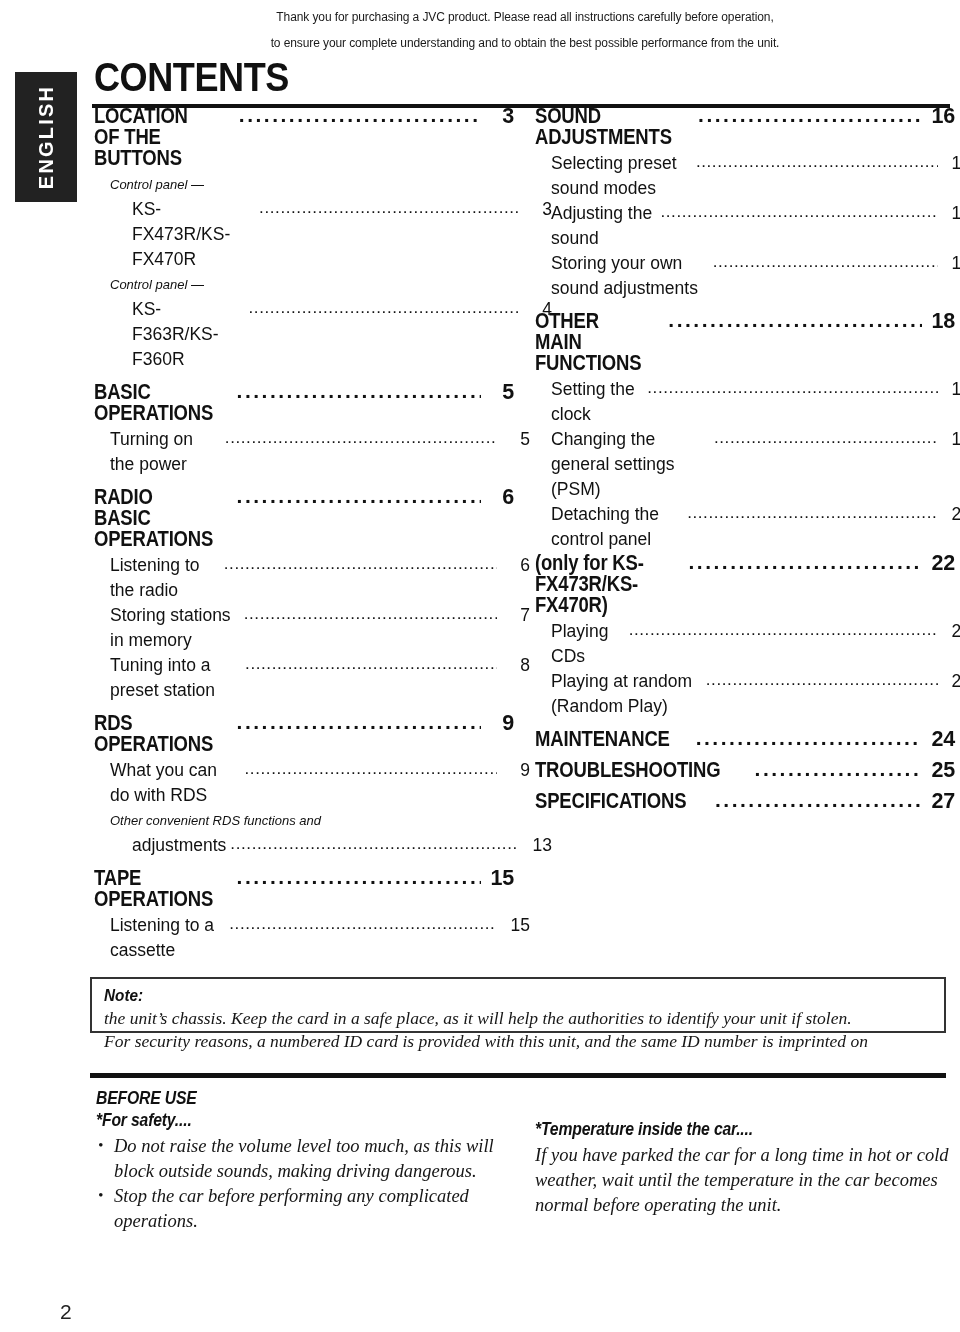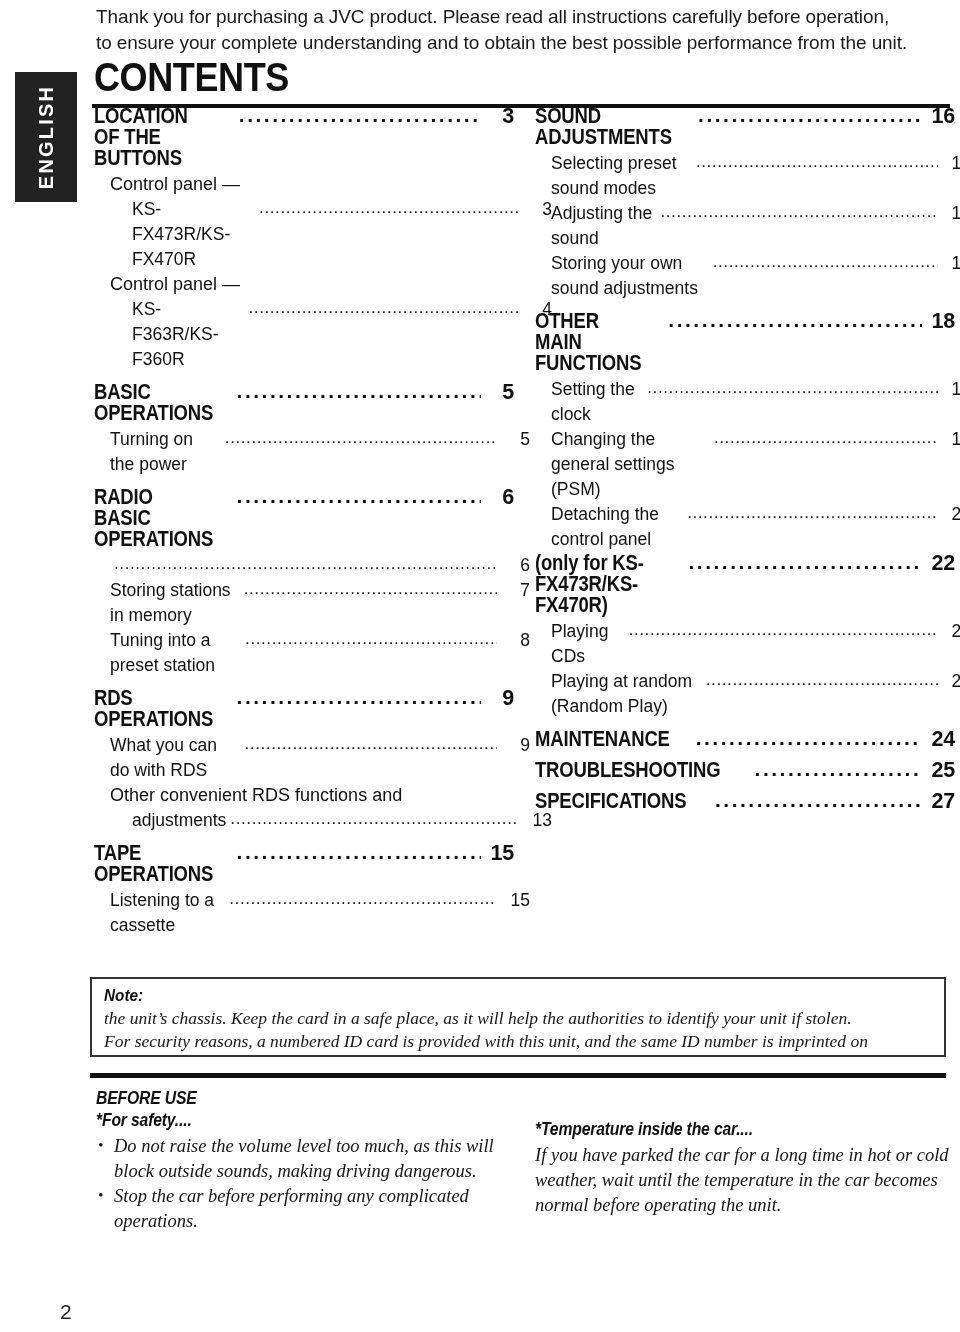--- a/index.html
+++ b/index.html
@@ -15,22 +15,22 @@
     color: #111111;
     overflow: hidden;
   }
 
   
   .intro {
     position: absolute;
     left: 96px;
     top: 4px;
     width: 858px;
-    text-align: left;
-    font-size: 19px;
+    text-align: center;
+    font-size: 12px;
     line-height: 26px;
     color: #1a1a1a;
     letter-spacing: -0.1px;
   }
   .intro .l2 { display: block; }
 
   
   .lang-tab {
     position: absolute;
     left: 15px;
@@ -153,32 +153,33 @@
   .toc-entry.sub .dots {
     font-size: 17px;
     letter-spacing: 0.6px;
     position: relative;
     top: -2px;
   }
   .toc-entry.sub .pg { width: 30px; font-size: 17.5px; }
 
   
   .toc-plain {
-    font-size: 18px;
+    font-size: 13px;
     line-height: 25px;
     padding-left: 16px;
+    font-style: italic;
   }
 
   
   .note-box {
     position: absolute;
     left: 90px;
     top: 977px;
     width: 856px;
-    height: 80px;
+    height: 56px;
     border: 2px solid #333333;
     box-sizing: border-box;
     padding: 7px 10px 0 12px;
   }
   .note-title {
     font-weight: bold;
     font-style: italic;
     font-size: 17px;
     line-height: 20px;
     font-family: "Liberation Sans", sans-serif;
@@ -319,20 +320,21 @@
       <span class="txt">Turning on the power</span>
       <span class="dots">............................................................................</span>
       <span class="pg">5</span>
     </div>
     <div class="toc-entry major">
       <span class="txt">RADIO BASIC OPERATIONS</span>
       <span class="dots">..............................................................</span>
       <span class="pg">6</span>
     </div>
     <div class="toc-entry sub">
+      <span class="txt">Listening to the radio</span>
       <span class="dots">............................................................................</span>
       <span class="pg">6</span>
     </div>
     <div class="toc-entry sub">
       <span class="txt">Storing stations in memory</span>
       <span class="dots">............................................................................</span>
       <span class="pg">7</span>
     </div>
     <div class="toc-entry sub">
       <span class="txt">Tuning into a preset station</span>

